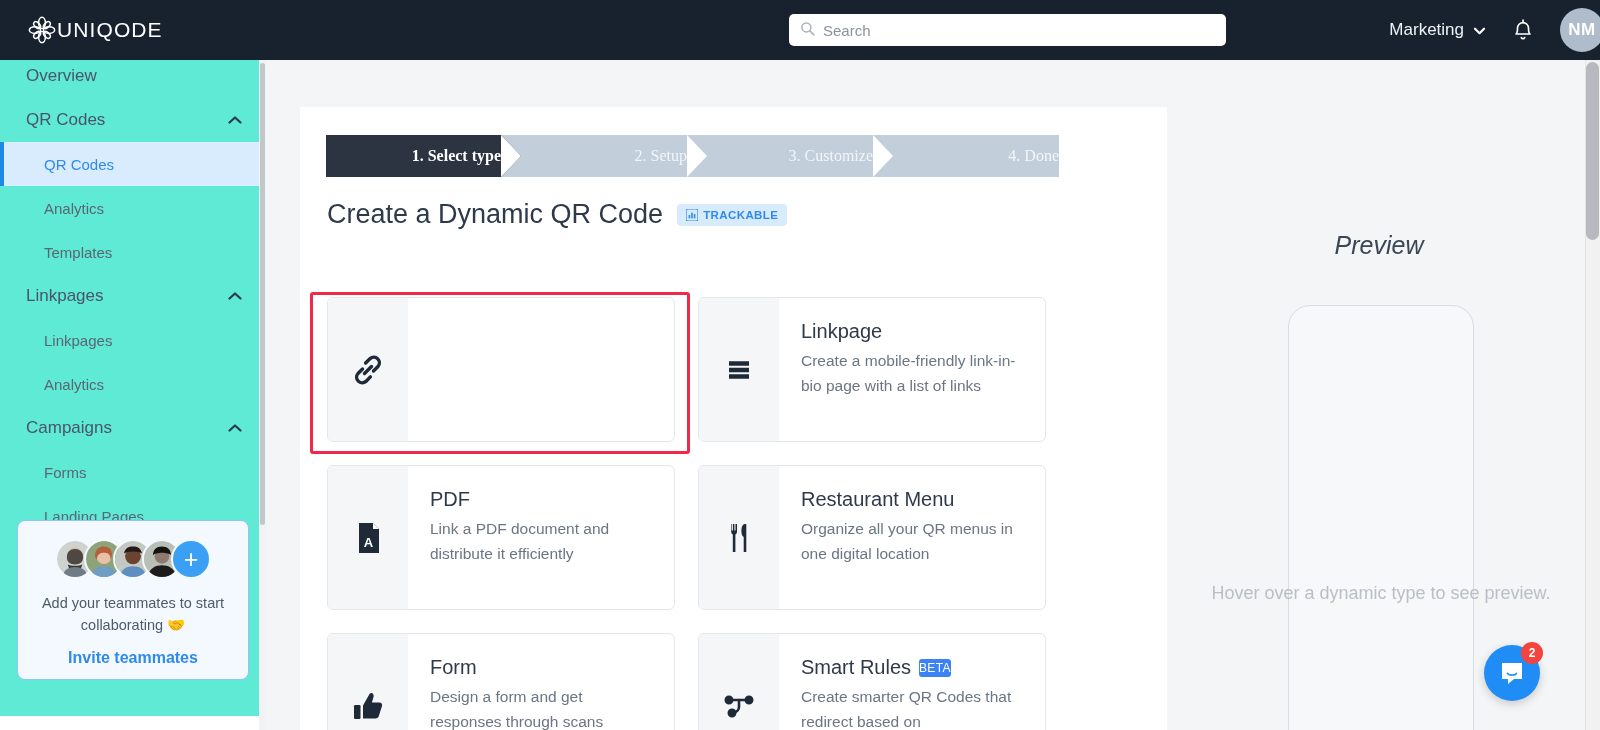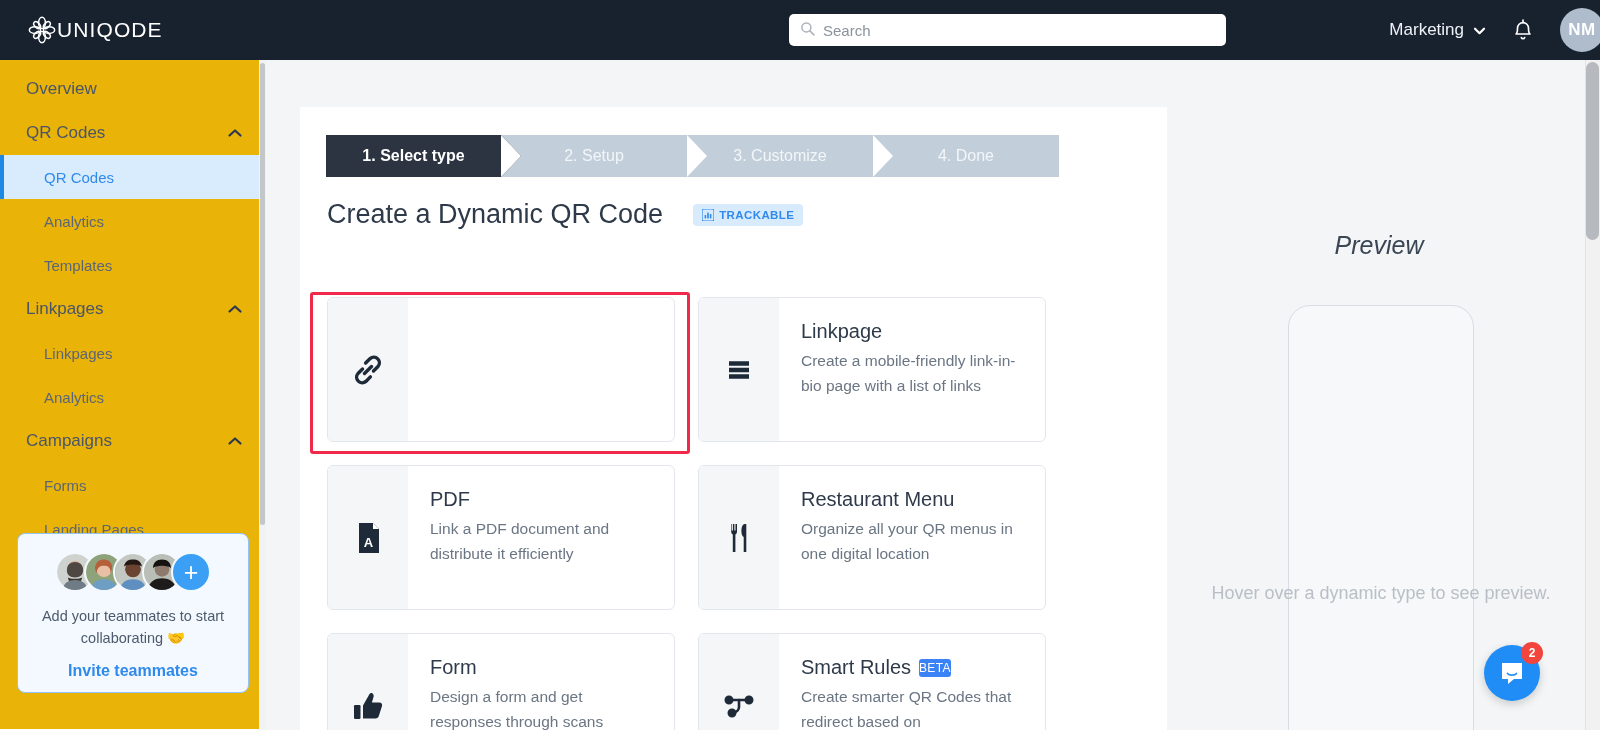--- a/index.html
+++ b/index.html
@@ -45,22 +45,22 @@
   .bell-icon { width: 22px; height: 24px; display:block; cursor:pointer; }
   .avatar {
     width: 44px; height: 44px; border-radius: 50%;
     background: #aebccb; color: #fff; font-size: 17px; font-weight: 600;
     display: flex; align-items: center; justify-content: center;
     margin-right: -14px; letter-spacing: .5px;
   }
 
   
   .sidebar {
-    position: absolute; top: 59px; left: 0; width: 266px; height: 670px;
-    background: #eab308; border-right: 1px solid #e6e9ee; overflow: hidden;
+    position: absolute; top: 46px; left: 0; width: 266px; height: 670px;
+    background: #5eead4; border-right: 1px solid #e6e9ee; overflow: hidden;
   }
   .nav-item {
     height: 44px; display: flex; align-items: center; position: relative;
     cursor: pointer; padding-left: 26px; padding-right: 22px;
   }
   .nav-item.top-level { font-size: 17px; color: #4a5568; justify-content: space-between; }
   .nav-item.top-level .lbl { font-size: 17px; color: #4a5568; }
   .nav-item.sub { padding-left: 44px; font-size: 15px; color: #5b6675; }
   .nav-item.sub.active { background: #d9ecfd; color: #2f8aec; }
   .nav-item.sub.active .lbl { color: #2f8aec; }
@@ -108,21 +108,21 @@
   }
   .content-panel {
     position: absolute; left: 34px; top: 47px; width: 867px; height: 700px;
     background: #ffffff;
   }
 
   
   .stepper { position: absolute; left: 26px; top: 28px; display: flex; height: 42px; }
   .step {
     position: relative; height: 42px; display: flex; align-items: center;
-    justify-content: center; font-size: 16px; cursor: pointer;
+    justify-content: flex-end; font-size: 16px; cursor: pointer; font-family: Liberation Serif, serif;
   }
   .step .steplabel { position: relative; z-index: 3; }
   .step.active { background: #2b3440; color: #ffffff; font-weight: 700; width: 175px; }
   .step.idle   { background: #c2ced9; color: #f2f6f9; width: 186px; }
   .step.active::after {
     content: ""; position: absolute; right: -20px; top: 0;
     border-top: 21px solid transparent; border-bottom: 21px solid transparent;
     border-left: 20px solid #2b3440; z-index: 2;
   }
   .step.idle::before {
@@ -130,21 +130,21 @@
     border-top: 21px solid transparent; border-bottom: 21px solid transparent;
     border-left: 20px solid #ffffff; z-index: 4;
   }
   .step.idle::after {
     content: ""; position: absolute; right: -20px; top: 0;
     border-top: 21px solid transparent; border-bottom: 21px solid transparent;
     border-left: 20px solid #c2ced9; z-index: 2;
   }
   .step.last::after { display: none; }
 
-  .page-title-row { position: absolute; left: 27px; top: 92px; display: flex; align-items: center; gap: 30px; }
+  .page-title-row { position: absolute; left: 27px; top: 92px; display: flex; align-items: center; gap: 14px; }
   .page-title { font-size: 27px; color: #2e3a4a; font-weight: 400; }
   .badge-trackable {
     background: #d8ebfd; color: #2f8aec; font-size: 11.5px; font-weight: 700;
     letter-spacing: .4px; padding: 5px 9px; border-radius: 4px;
     display: flex; align-items: center; gap: 5px;
   }
   .mini-chart-icon { width: 12px; height: 12px; display:block; }
   .page-sub { position: absolute; left: 27px; top: 140px; font-size: 16.5px; color: #6b7684; }
 
   

